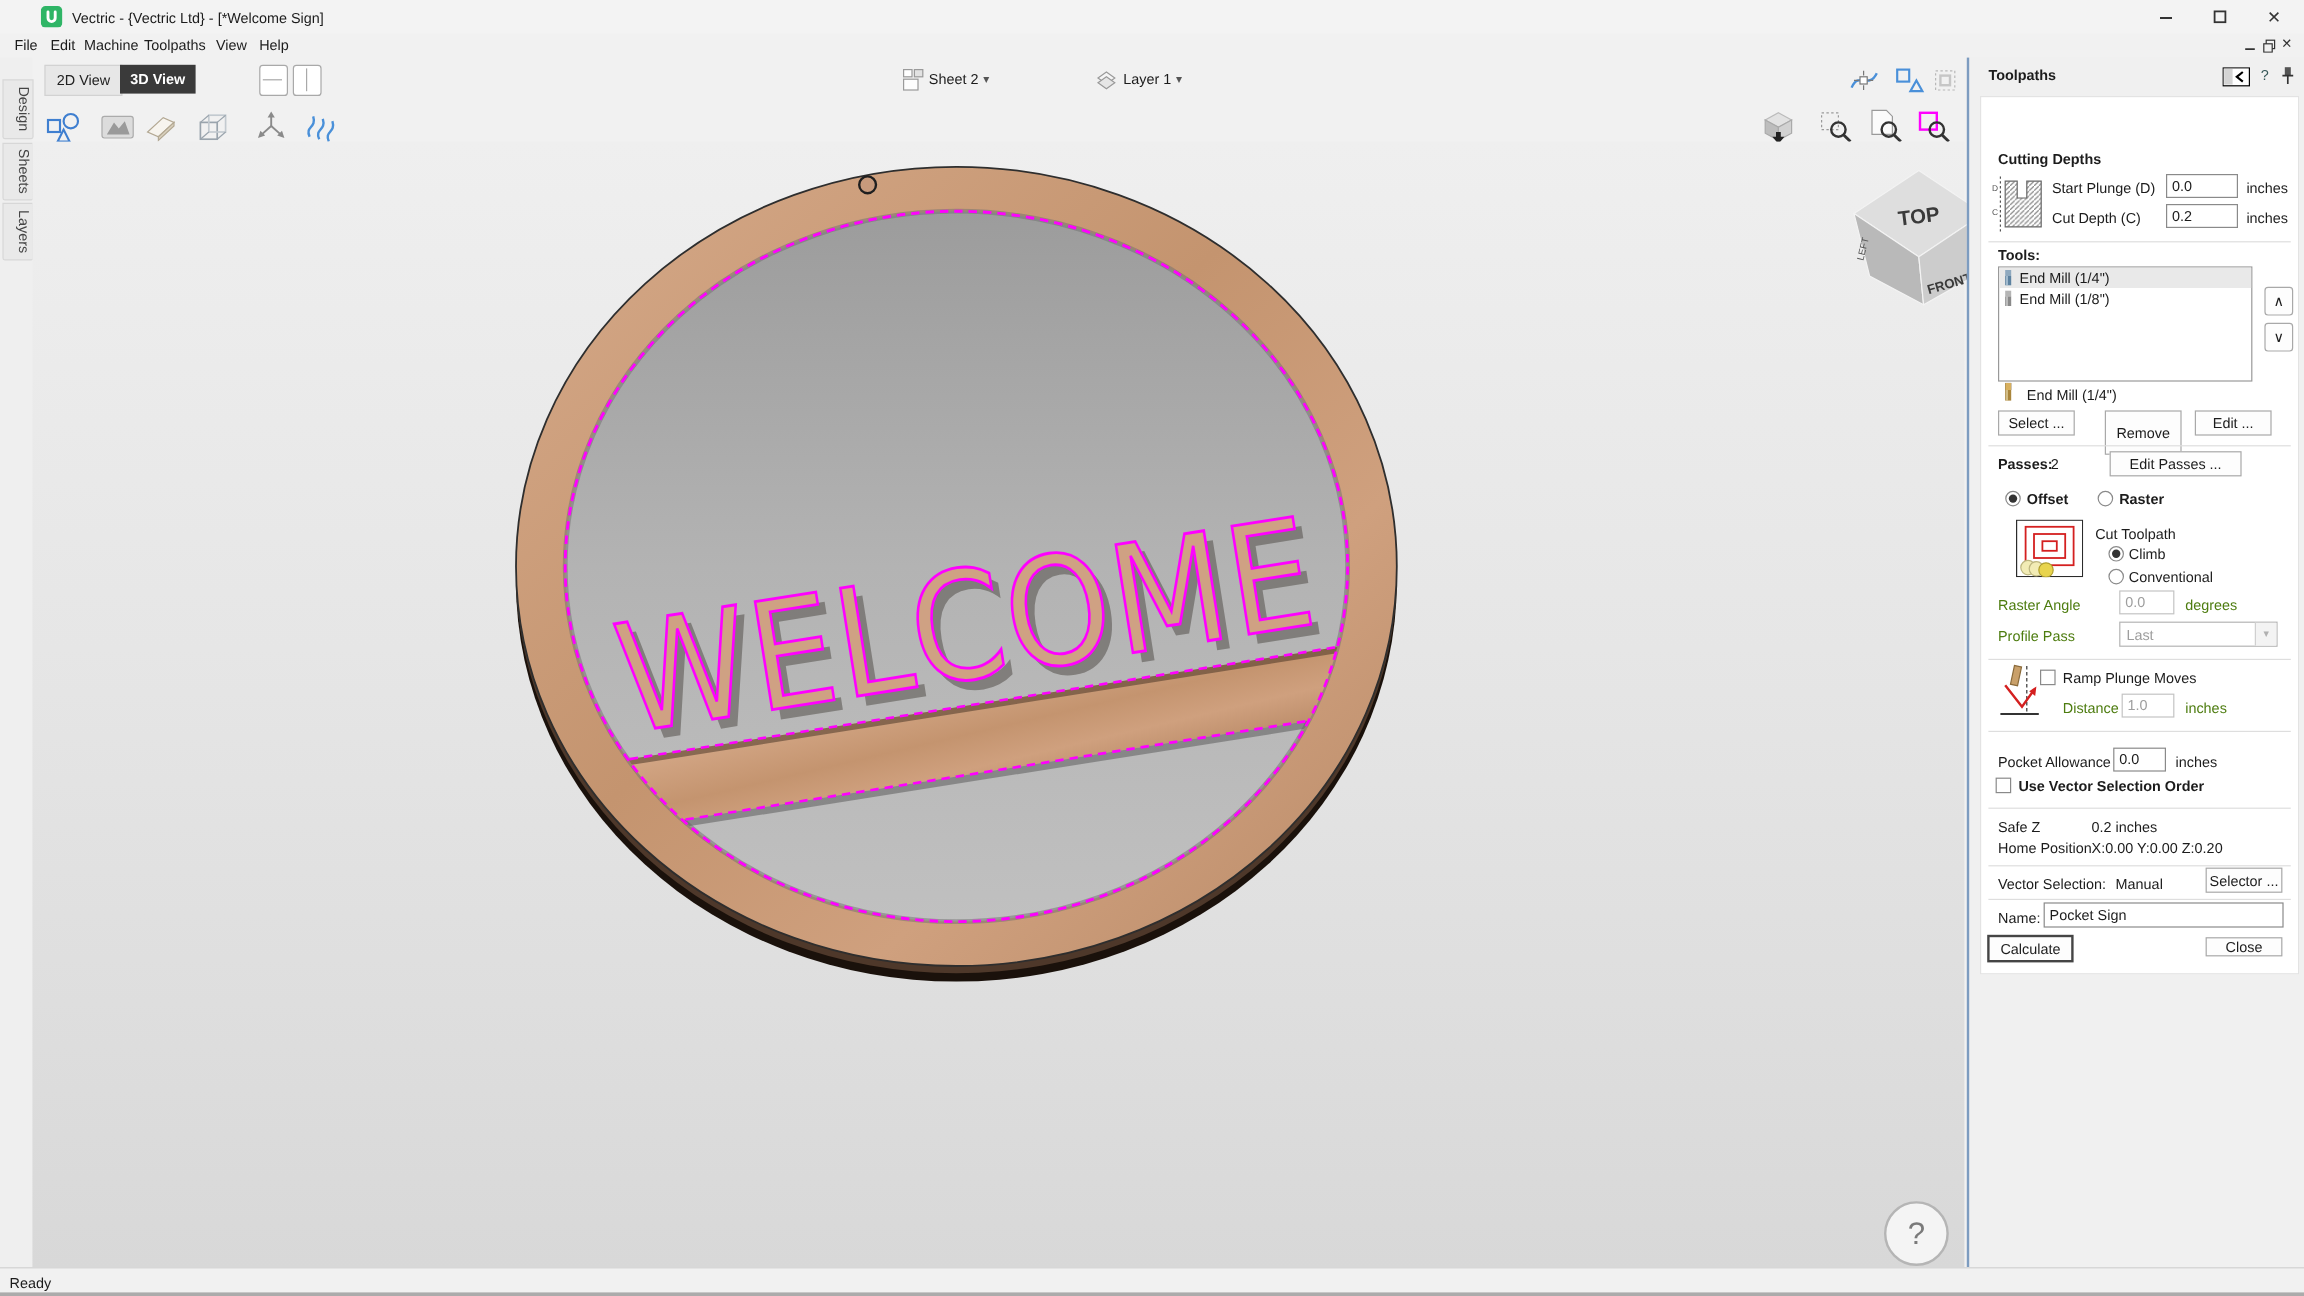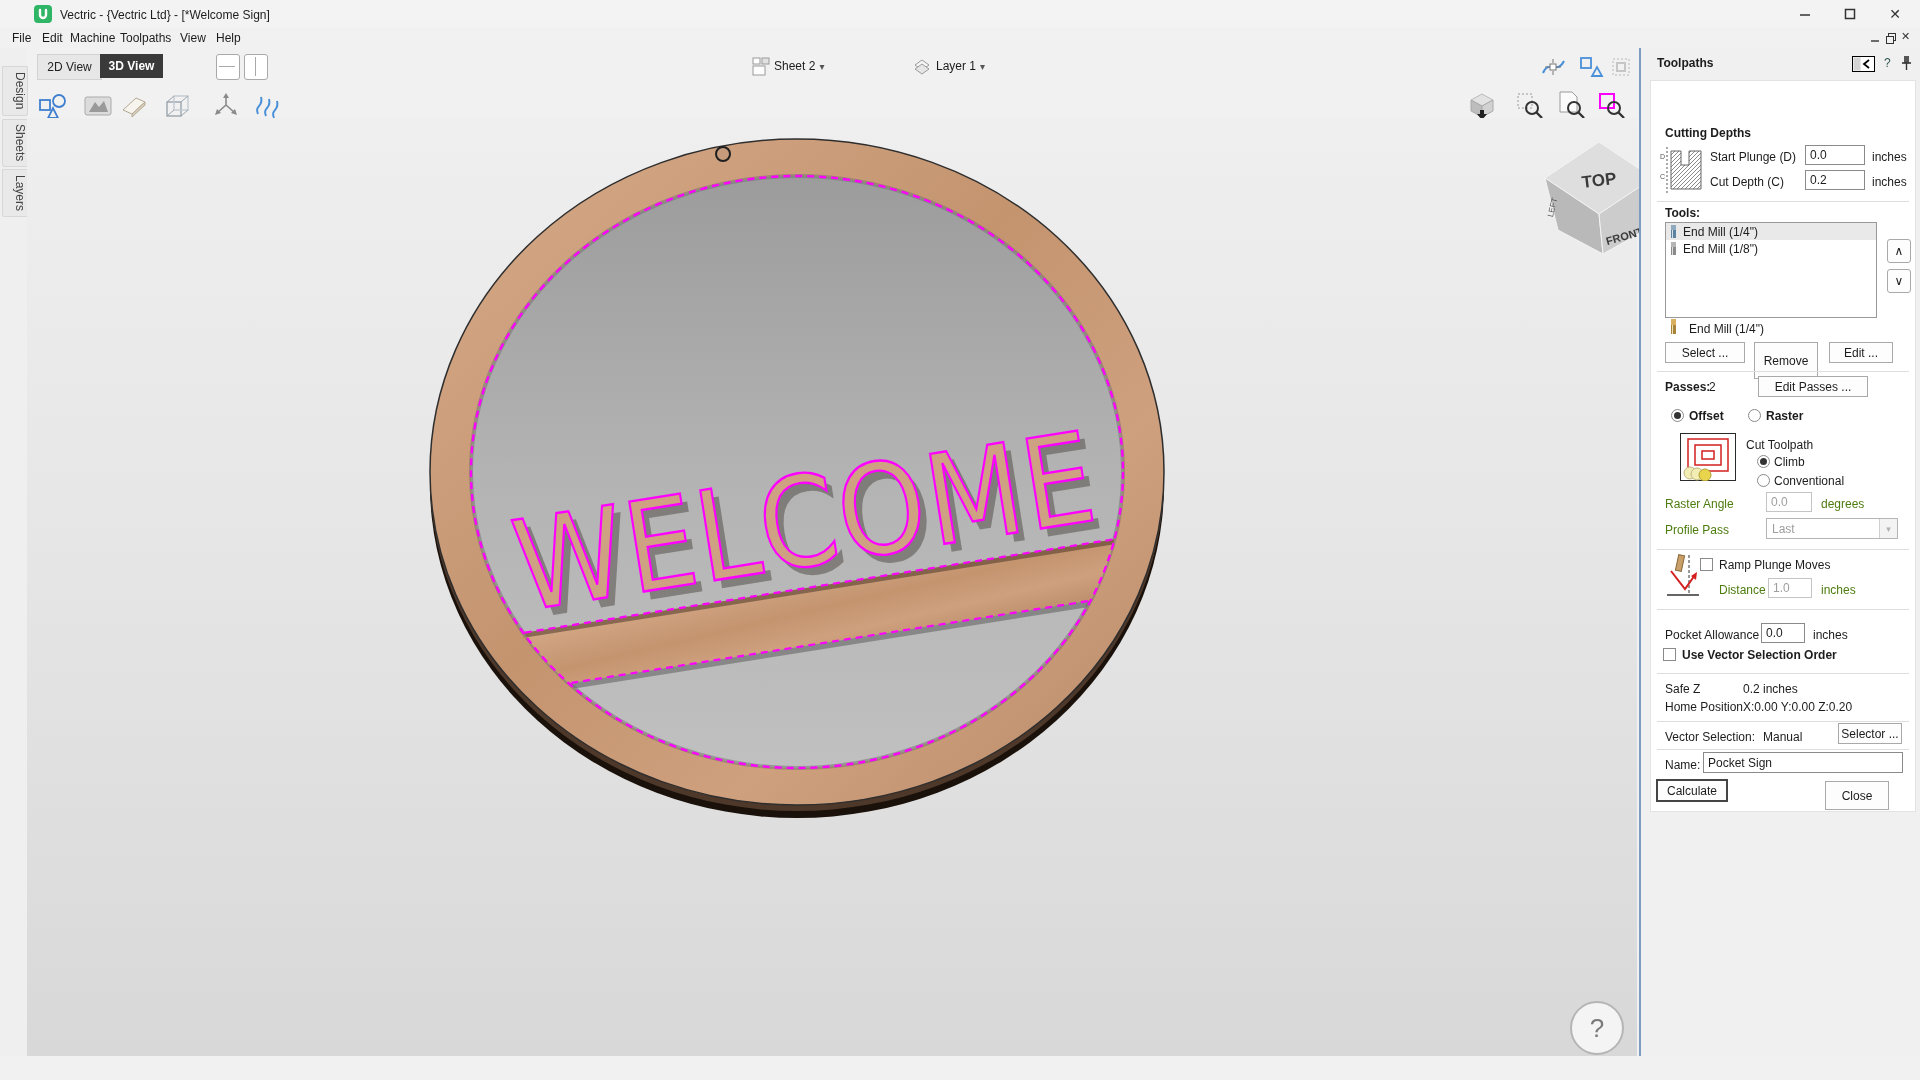--- a/index.html
+++ b/index.html
@@ -336,21 +336,21 @@
       <div class="btn" style="left:236px;top:188px;width:24px;height:24px;border-radius:3px">
         <span>∨</span>
       </div>
       <svg class="a" style="left:18px;top:238px" width="9" height="15">
         <rect x="2" y="0" width="5" height="6" fill="#d8b express"></rect>
           <rect x="2" y="0" width="5" height="6" fill="#d8b05e"></rect>
         <rect x="2" y="6" width="5" height="9" fill="#a9853c"></rect>
           <line x1="3.5" y1="6" x2="3.5" y2="15" stroke="#efe2b8"></line>
       </svg>
       <span class="lb" style="left:38px;top:240px">End Mill (1/4")</span>
-      <div class="btn" style="left:14px;top:261px;width:80px;height:21px">Select ...</div>
+      <div class="btn" style="left:14px;top:261px;width:64px;height:21px">Select ...</div>
       <div class="btn" style="left:103px;top:261px;width:64px;height:37px">Remove</div>
       <div class="btn" style="left:178px;top:261px;width:64px;height:21px">Edit ...</div>
       <div class="sep" style="top:290px"></div>
 
       <span class="lb b" style="left:14px;top:298px">Passes:</span>
       <span class="lb" style="left:58px;top:298px">2</span>
       <div class="btn" style="left:107px;top:295px;width:110px;height:21px">Edit Passes ...</div>
 
       <div class="radio sel" style="left:20px;top:328px"></div>
       <span class="lb b" style="left:38px;top:327px">Offset</span>
@@ -412,18 +412,21 @@
 
       <span class="lb" style="left:14px;top:648px">Vector Selection:</span>
       <span class="lb" style="left:112px;top:648px">Manual</span>
       <div class="btn" style="left:187px;top:642px;width:64px;height:21px">Selector ...</div>
       <div class="sep" style="top:668px"></div>
 
       <span class="lb" style="left:14px;top:676px">Name:</span>
       <input class="in" style="left: 52px; top: 671px; width: 200px; height: 21px;" value="Pocket Sign">
 
       <div class="btn def" style="left:5px;top:698px;width:72px;height:23px">Calculate</div>
-      <div class="btn" style="left:174px;top:700px;width:64px;height:29px">Close</div>
-    </div>
-  </div>
-
+      <div class="btn" style="left:187px;top:700px;width:64px;height:16px">Close</div>
+    </div>
+  </div>
+
+  <div class="a statusbar">
+    <span class="lb" style="left:8px;top:4px">Ready</span>
+  </div>
 
 </div>
 
 </body></html>

